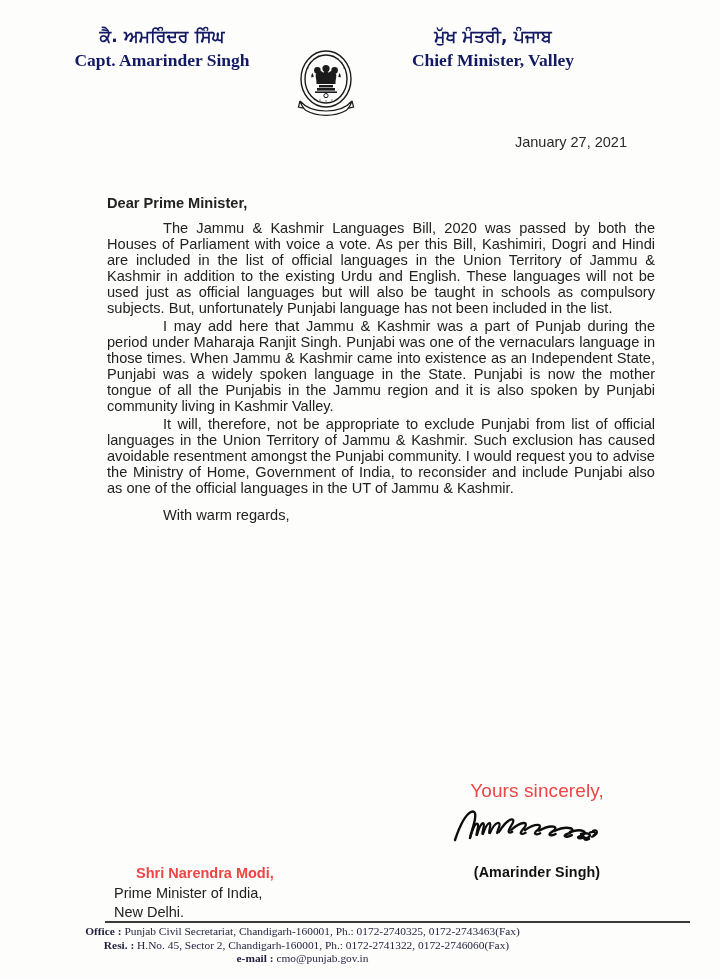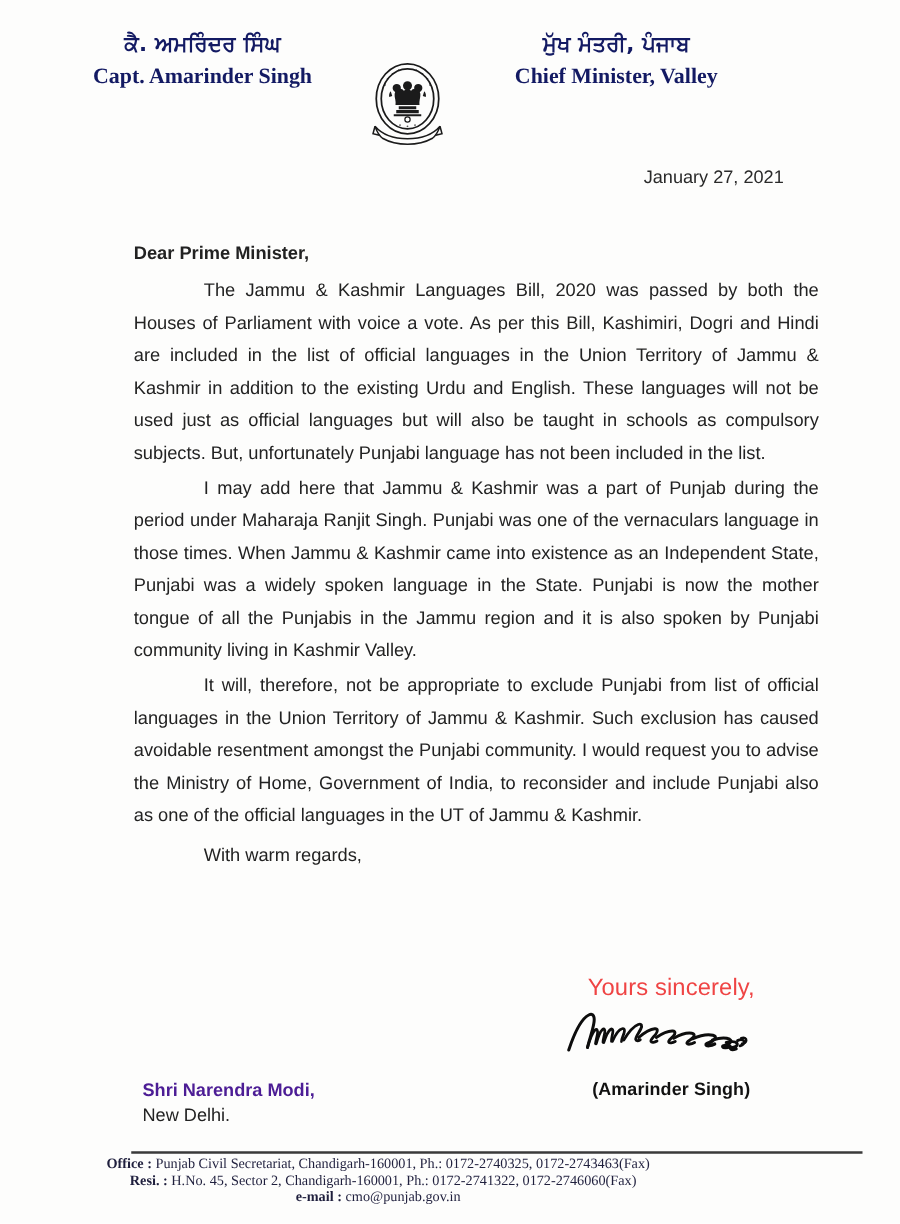--- a/index.html
+++ b/index.html
@@ -116,21 +116,21 @@
   }
   .salutation {
     font-size: 14.6px;
     line-height: 30px;
     color: #222;
     margin: 0 0 0 0;
     font-weight: bold;
   }
   .para {
     font-size: 14.6px;
-    line-height: 26px;
+    line-height: 16px;
     color: #222;
     text-align: justify;
     text-justify: inter-word;
     text-indent: 56px;
     margin: 0;
     padding-top: 2px;
   }
   .closing-line {
     font-size: 14.6px;
     line-height: 30px;
@@ -171,21 +171,22 @@
   
   .addressee {
     position: absolute;
     left: 114px;
     top: 864px;
     line-height: 19.5px;
   }
   .addr-name {
     font-size: 14.5px;
     font-weight: 700;
-    color: #4c1d95;
+    color: #ef4444;
+    margin-left: 22px;
   }
   .addr-line {
     font-size: 14.5px;
     color: #222;
   }
 
   
   .foot-rule {
     position: absolute;
     left: 105px;
@@ -302,20 +303,21 @@
         <path d="M134 28c4-1 7.4-.8 8.6.6 1 1.2-.4 2.6-2.6 3.2-1.6.4-3 .4-2.6 1.2.4.8 2.6.8 4.6 0" stroke-width="2.4"></path>
         <path d="M143 26.5c2.8-1.2 5-.8 5.4.8.4 1.6-1.6 3-3.4 3.4" stroke-width="2.2"></path>
         <path d="M146 24.6c2.4-.8 4.2 0 4 1.8-.2 1.6-2 2.6-3.4 2.6" stroke-width="2"></path>
       </g>
     </svg>
     <div class="sig-name">(Amarinder Singh)</div>
   </div>
 
   <div class="addressee">
     <div class="addr-name">Shri Narendra Modi,</div>
+    <div class="addr-line">Prime Minister of India,</div>
     <div class="addr-line">New Delhi.</div>
   </div>
 
   <div class="foot-rule"></div>
   <div class="footer">
     <div class="foot-line">
       <span class="foot-label">Office :</span><span> Punjab Civil Secretariat, Chandigarh-160001, Ph.: 0172-2740325, 0172-2743463(Fax)</span>
     </div>
     <div class="foot-line indent-resi">
       <span class="foot-label">Resi.  :</span><span> H.No. 45, Sector 2, Chandigarh-160001, Ph.: 0172-2741322, 0172-2746060(Fax)</span>

